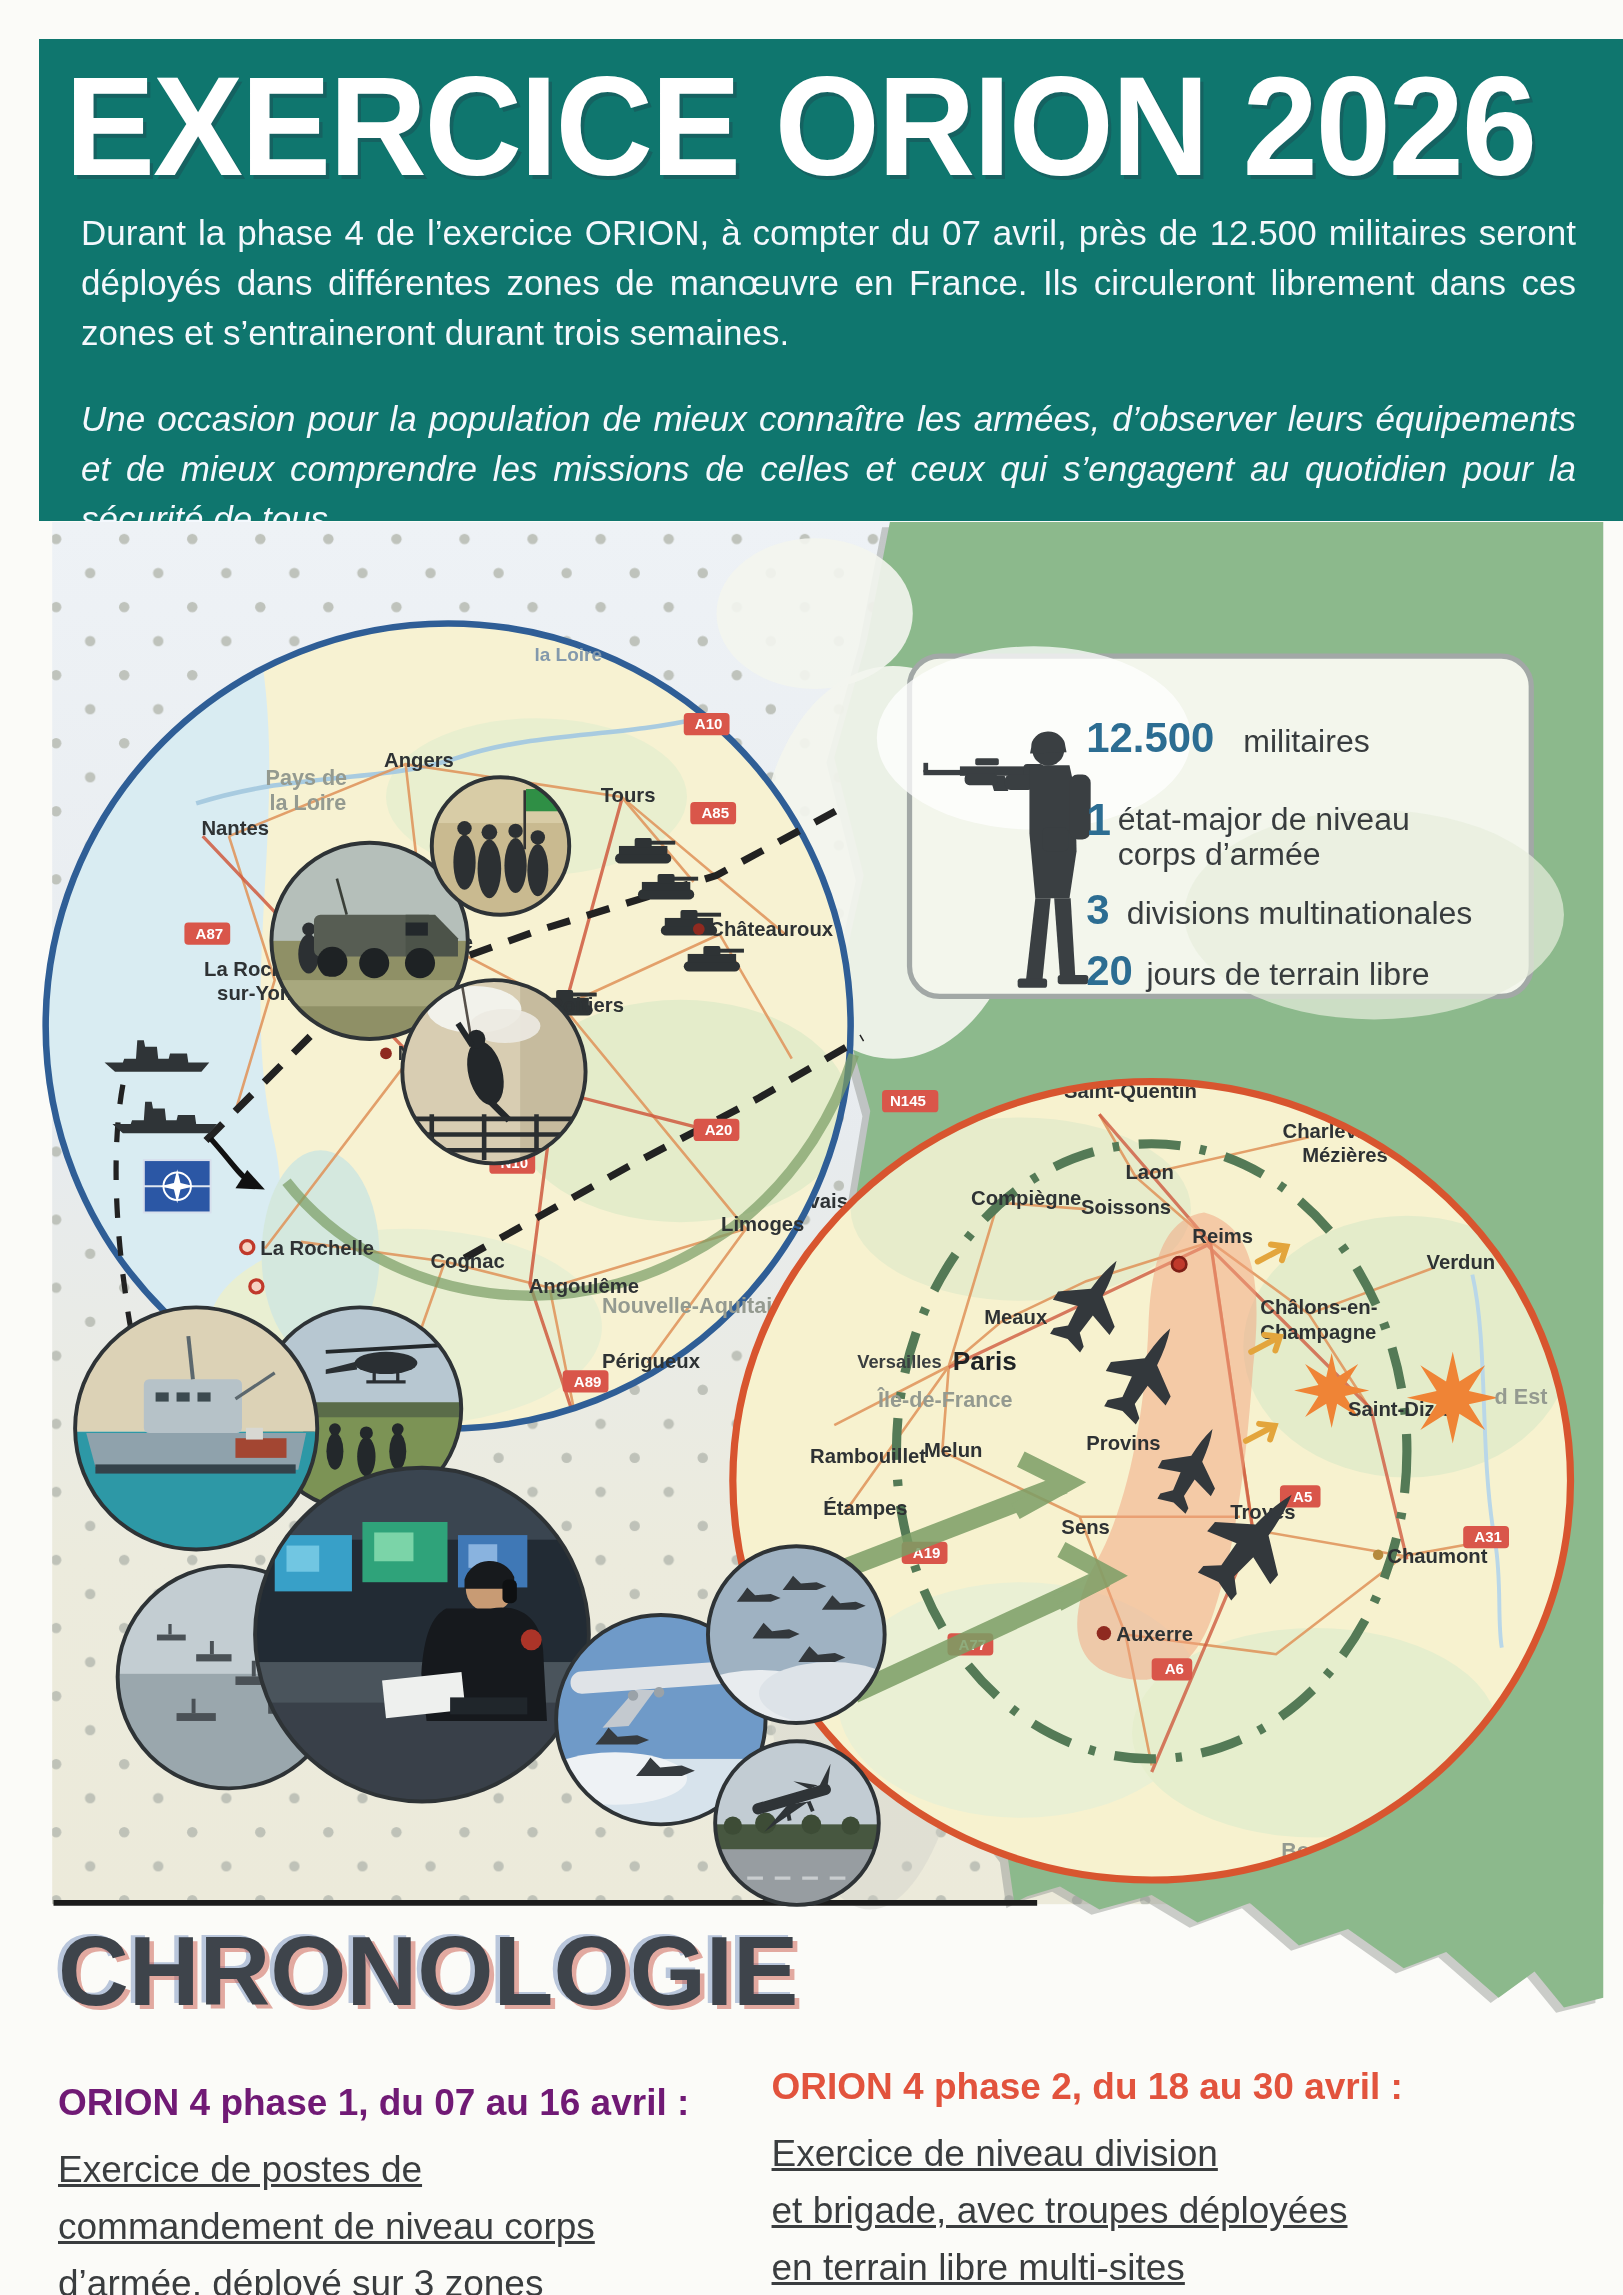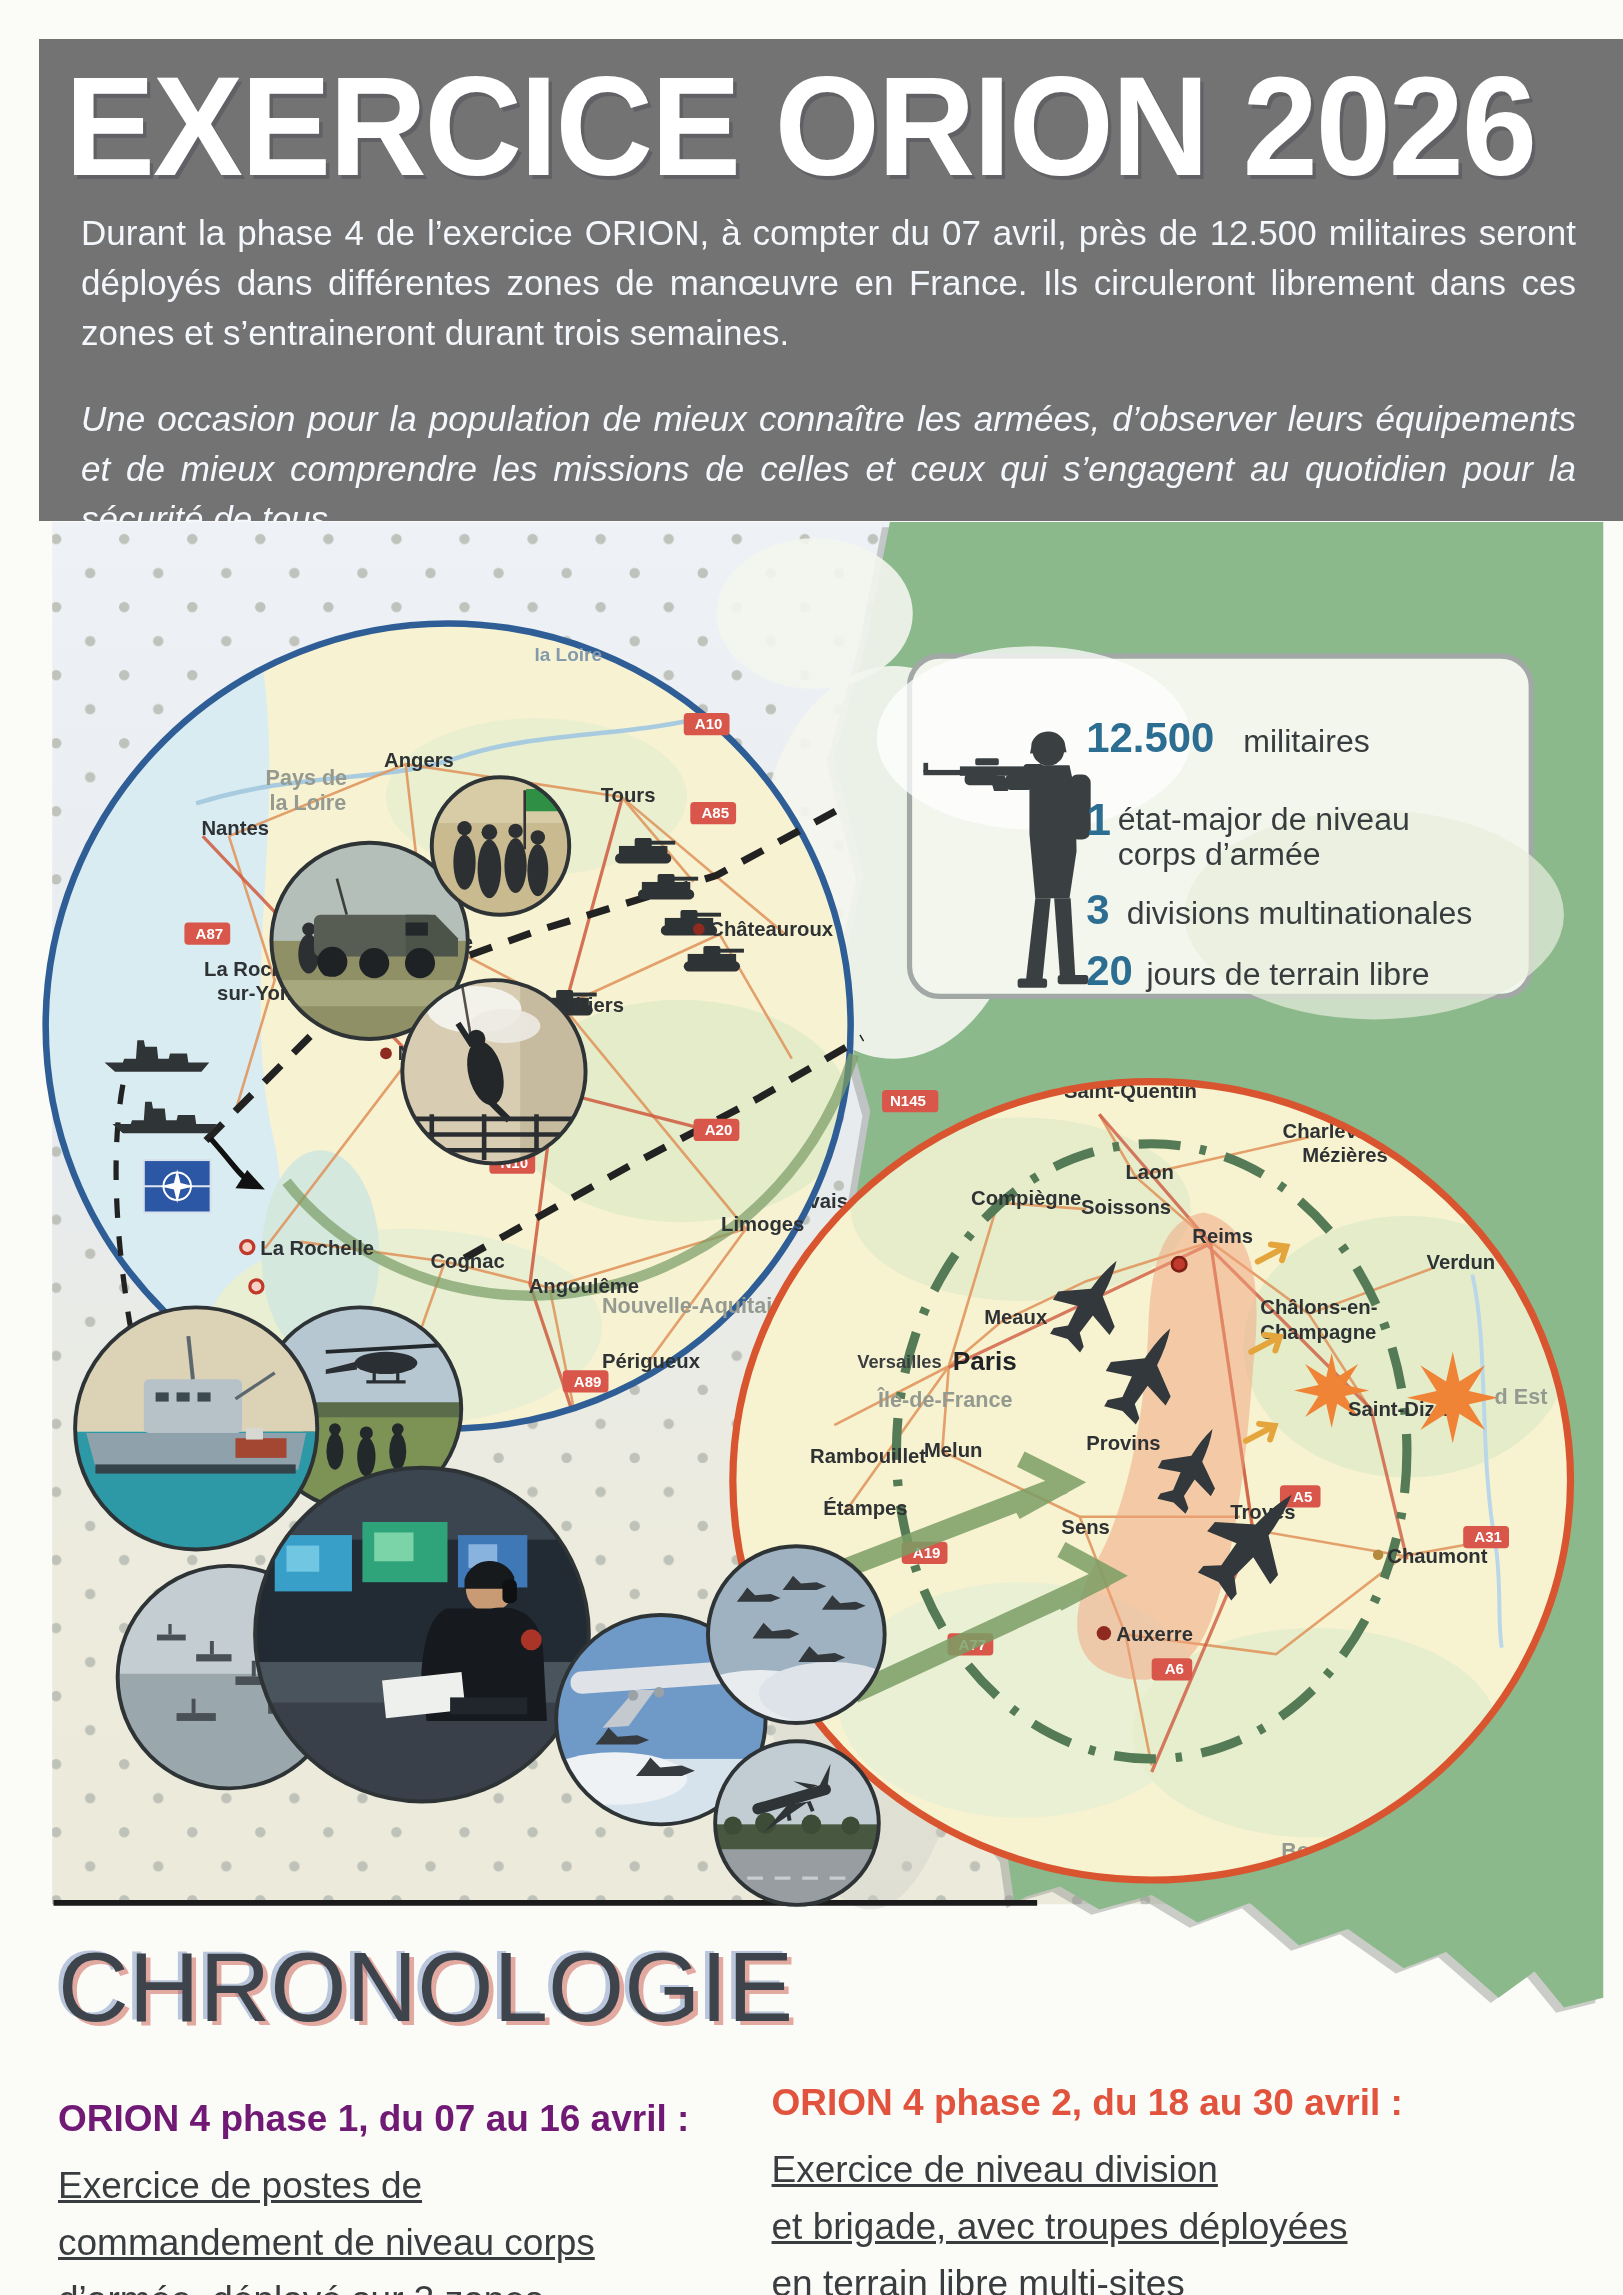--- a/index.html
+++ b/index.html
@@ -3,21 +3,21 @@
 <meta charset="utf-8">
 <style>
   html,body{margin:0;padding:0;}
   body{
     width:1623px;height:2295px;position:relative;background:#fbfbf8;
     font-family:"Liberation Sans", sans-serif;overflow:hidden;
   }
   
   .banner{
     position:absolute;left:39px;top:39px;width:1584px;height:482px;
-    background:#737373;color:#fff;box-sizing:border-box;padding:11.8px 31px 0 26px;
+    background:#0f766e;color:#fff;box-sizing:border-box;padding:11.8px 31px 0 26px;
   }
   .banner h1{
     margin:3.9px 0 14.4px 0;font-size:135px;line-height:1.02;font-weight:800;
     letter-spacing:-2px;color:#ffffff;white-space:nowrap;
     text-shadow:3.3px 3.9px 0 rgba(40,40,60,.25);
     transform:scaleY(1.04);transform-origin:left top;
   }
   .banner p{
     margin:16px;font-size:35px;line-height:1.42;color:#f4f8fd;text-align:justify;font-weight:400;
   }
@@ -29,21 +29,21 @@
   .city-sm{font-size:28px;font-weight:bold;fill:#3a3e40;}
   .region{font-size:33px;font-weight:bold;fill:#949a90;}
   .river-lbl{font-size:29px;font-weight:bold;fill:#8399ac;}
   .badge-txt{font-size:23px;font-weight:bold;fill:#ffffff;}
   .stat-num{font-size:64px;font-weight:800;fill:#2c6d92;}
   .stat-num-xl{font-size:68px;font-weight:800;fill:#2c6d92;}
   .stat-lbl{font-size:49px;font-weight:400;fill:#383c3e;}
   
   .chrono{position:absolute;left:58px;top:1915px;width:1529px;z-index:2;}
   .chrono h2{
-    margin:16px 0 38px 0;font-size:98px;font-weight:400;letter-spacing:0px;color:#3e444b;
+    margin:0 0 38px 0;font-size:98px;font-weight:700;letter-spacing:0px;color:#3e444b;
     text-shadow:4.6px 3.9px 0 rgba(201,88,72,.5), -4.6px -2px 0 rgba(92,124,178,.42);
     white-space:nowrap;
   }
   .cols{display:flex;gap:33px;}
   .col1{width:681px;}
   .col2{width:816px;}
   .cols h3{margin:0 0 18.3px 0;font-size:37px;font-weight:800;white-space:nowrap;}
   .col1 h3{color:#701a75;margin-top:16px;}
   .col2 h3{color:#e2533d;}
   .cols .bodyline{font-size:37px;line-height:1.54;color:#3a3d3f;text-decoration:underline;}

